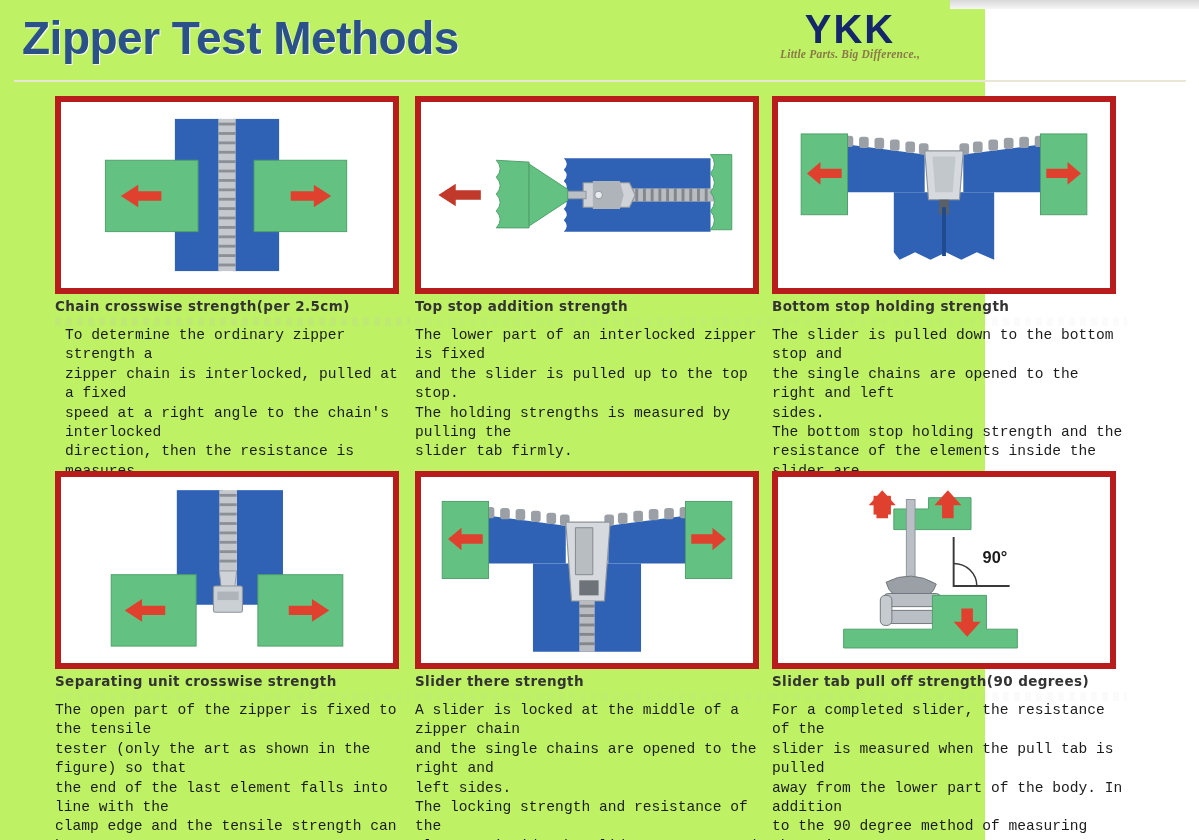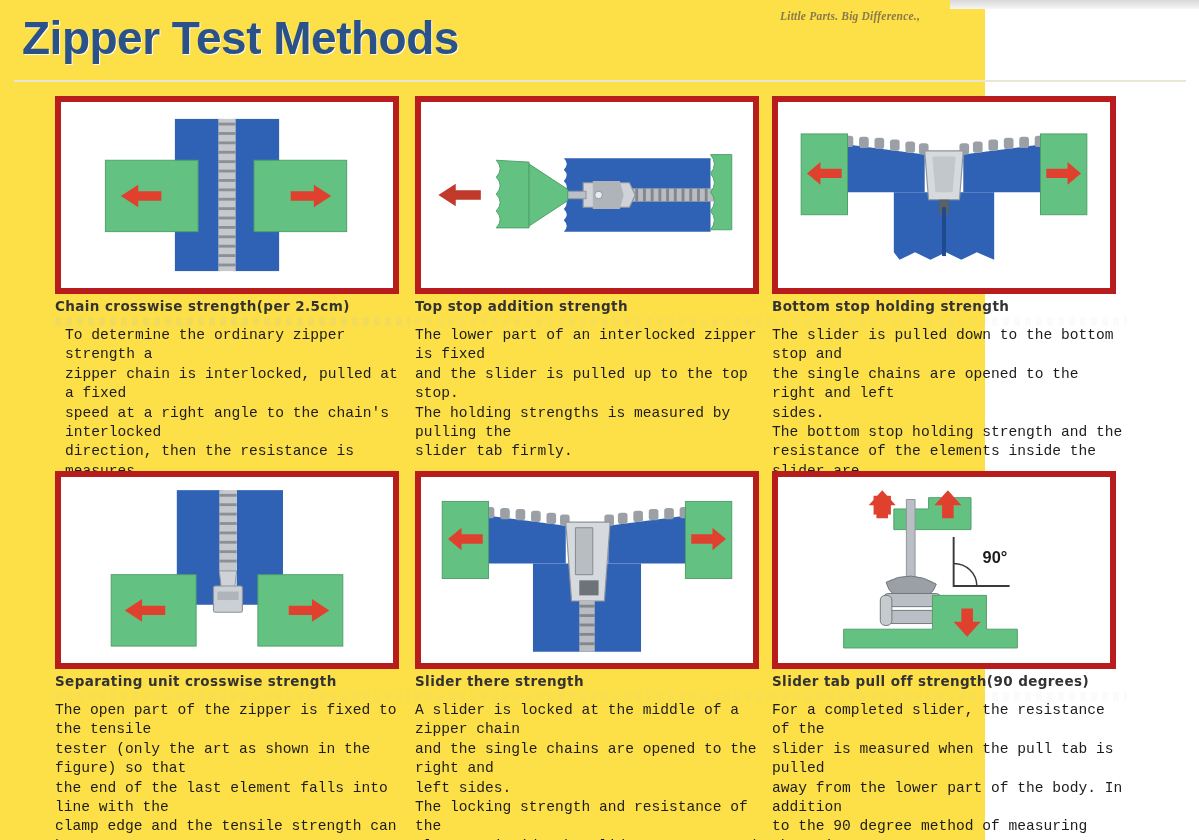--- a/index.html
+++ b/index.html
@@ -5,21 +5,21 @@
   html, body {
     margin: 0; padding: 0;
     width: 1199px; height: 840px;
     background: #ffffff;
     font-family: "Liberation Sans", sans-serif;
     overflow: hidden;
   }
   #page {
     position: relative;
     width: 985px; height: 840px;
-    background: #fde047;
+    background: #bef264;
   }
 
   
   #top-gray-band {
     position: absolute; left: 950px; top: 0; width: 249px; height: 9px;
     background: linear-gradient(180deg,#d8d8d8 0%, #eaeaea 60%, #f6f6f6 100%);
   }
   #page-title {
     position: absolute; left: 22px; top: 11px;
     font-size: 46px; font-weight: bold;
@@ -99,20 +99,21 @@
 </head>
 <body>
 
 <div id="page">
 
   <div id="top-gray-band"></div>
 
   <div id="page-title">Zipper Test Methods</div>
 
   <div id="ykk-logo">
+    <div id="ykk-mark">YKK</div>
     <div id="ykk-tagline">Little Parts. Big Difference.,</div>
   </div>
 
   <div id="header-rule"></div>
 
   <div class="row" id="row1">
 
     <div class="cell col1">
       <div class="figure-box">
         <svg class="fig-svg" viewBox="0 0 344 198" preserveAspectRatio="none">

